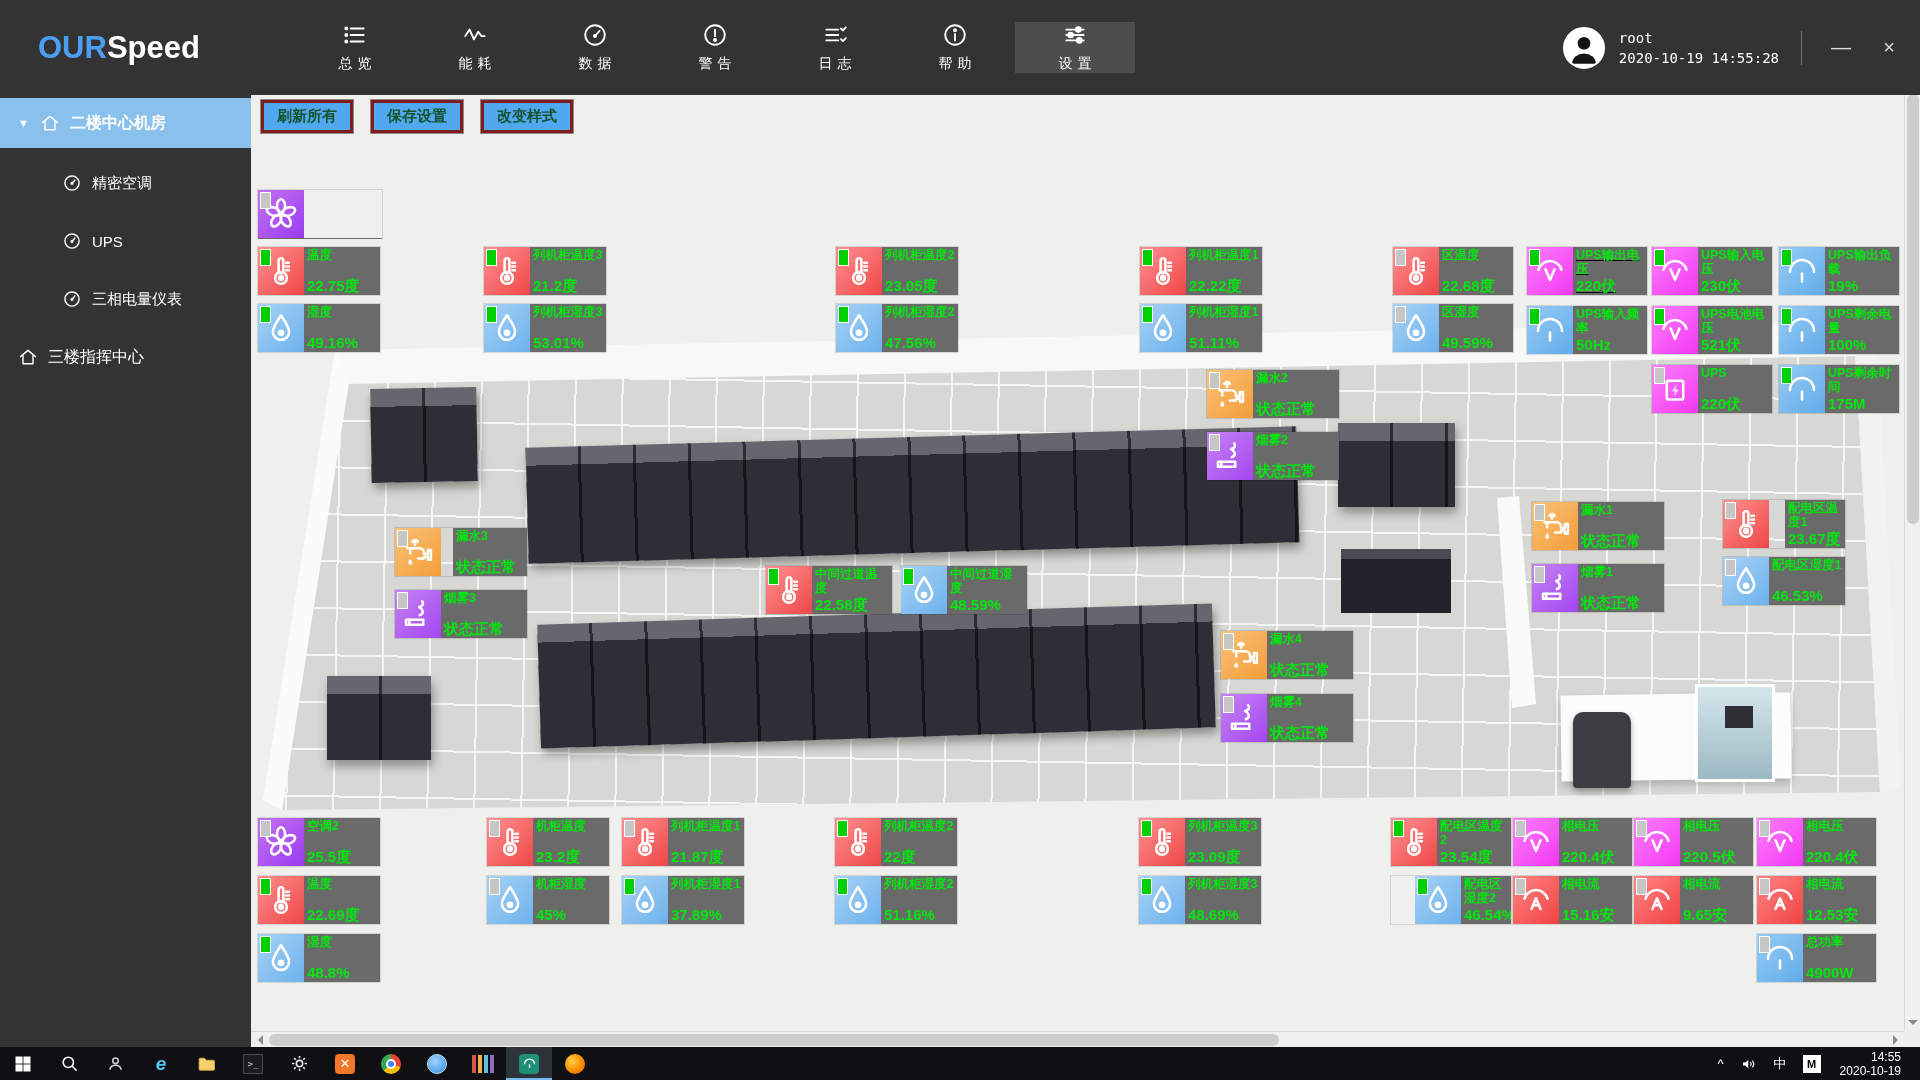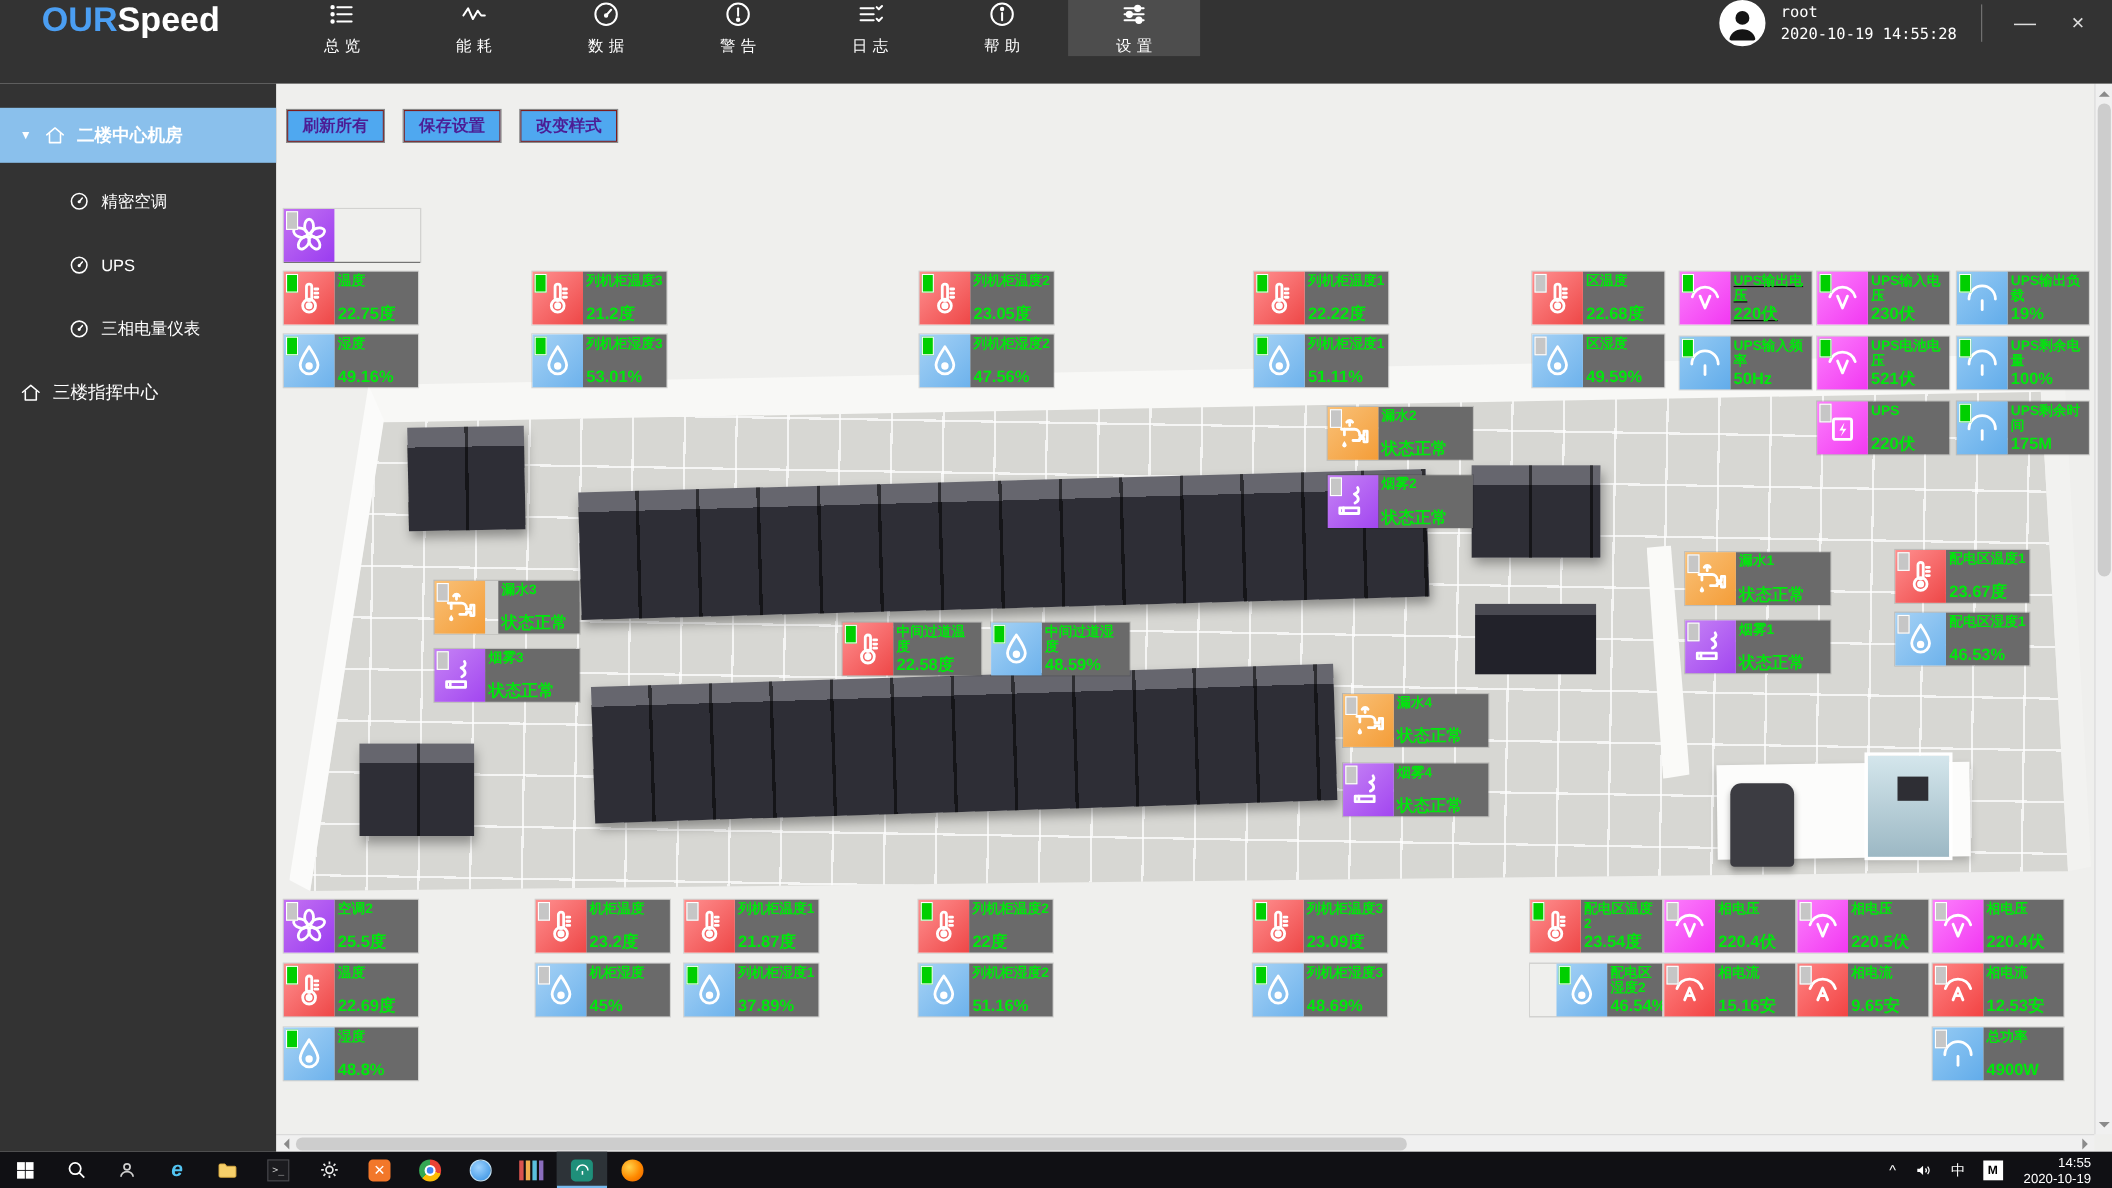--- a/index.html
+++ b/index.html
@@ -1,22 +1,22 @@
 <!DOCTYPE html>
 <html><head>
 <meta charset="utf-8">
 <style>
   * { margin:0; padding:0; box-sizing:border-box; }
   html,body { width:1920px; height:1080px; overflow:hidden; background:#000;
     font-family:"Liberation Sans","DejaVu Sans",sans-serif; }
   #app { position:relative; width:1920px; height:1080px; background:#eeeeec; }
 
   
-  #topbar { position:absolute; left:0; top:0; width:1920px; height:76px; background:#333333;
-    display:flex; align-items:flex-start; z-index:50; }
+  #topbar { position:absolute; left:0; top:0; width:1920px; height:95px; background:#333333;
+    display:flex; align-items:center; z-index:50;gap:44px; }
   #logo { width:251px; display:flex; align-items:center; padding-left:38px;
     font-size:31px; font-weight:bold; letter-spacing:0; }
   #logo .l1 { color:#4b9ef2; } #logo .l2 { color:#fff; }
   .nav-item { width:120px; display:flex; flex-direction:column; align-items:center;
     justify-content:center; gap:7px; color:#fff; cursor:pointer; }
   .nav-item.active { background:#4d4d4d; }
   .nav-item .nicon { width:26px; height:26px; color:#fff; }
   .nav-item .nlabel { font-size:14px; letter-spacing:5px; padding-left:5px; }
   #tb-right { margin-left:auto; display:flex; align-items:center; padding-right:14px; gap:14px; }
   #avatar { width:42px; height:42px; border-radius:50%; background:#fff; overflow:hidden;
@@ -31,22 +31,22 @@
     cursor:pointer; padding-left:18px; gap:10px; margin-top:12px; }
   .side-item.lvl1 { padding-left:62px; font-size:15px; }
   .side-item.active { background:#8ac0ec; font-weight:bold; margin-top:22px; height:50px; }
   .side-item .arrow { font-size:11px; color:#fff; width:12px; }
   .side-item .sicon { width:20px; height:20px; color:#fff; flex:0 0 auto; }
 
   
   #content { position:absolute; left:251px; top:76px; width:1653px; height:955px;
     background:#efefed; overflow:hidden; }
   #toolbar { position:absolute; left:10px; top:24px; display:flex; gap:18px; }
-  .tbtn { background:#4fa8f0; color:#4c1d95; font-weight:bold; font-size:15px;
-    border:1px solid #7f1d1d; outline:1px solid #8a8a8a; padding:4px 13px; cursor:pointer;
+  .tbtn { background:#4fa8f0; color:#14532d; font-weight:bold; font-size:15px;
+    border:3px solid #7f1d1d; outline:1px solid #8a8a8a; padding:4px 13px; cursor:pointer;
     font-family:inherit; }
 
   
   .scene { position:absolute; }
   #floor { left:0; top:0; width:1653px; height:955px;
     clip-path:polygon(98px 304px,1604px 276px,1629px 716px,31px 734px);
     background-color:#d7d7d3;
     background-image:repeating-linear-gradient(91deg,rgba(255,255,255,.75) 0 2px,transparent 2px 47px),
                      repeating-linear-gradient(1deg,rgba(255,255,255,.75) 0 2px,transparent 2px 47px); }
   #wall-top { left:0; top:0; width:1653px; height:955px;
@@ -666,21 +666,21 @@
             <rect x="4" y="15.8" width="11.5" height="3.4"></rect>
             <path d="M6.2 15.8v3.4"></path>
             <path d="M13.2 12.8c3.2-1.4 2.2-4-.4-5.4 2.2-.5 3.2-2.2 2-3.9"></path>
           </svg>
         </div>
         <div class="btxt">
           <div class="bname">烟雾1</div>
           <div class="bval">状态正常</div>
         </div>
       </div>
-      <div class="badge" style="left: 1723px; top: 500px; width: 122px;">
+      <div class="badge" style="left: 1723px; top: 500px; width: 122px; gap: 16px;">
         <div class="bicon c-temp">
           <span class="ind off"></span>
           <svg viewBox="0 0 24 24" fill="none" stroke="currentColor" stroke-width="1.7" stroke-linecap="round" stroke-linejoin="round">
             <rect x="10.4" y="3.5" width="3.2" height="10" rx="1.6"></rect>
             <circle cx="12" cy="16.6" r="3.9"></circle>
             <circle cx="12" cy="16.6" r="1.3" fill="currentColor"></circle>
             <path d="M15.5 6.5h1.8M15.5 9h1.8M15.5 11.5h1.8"></path>
           </svg>
         </div>
         <div class="btxt">

